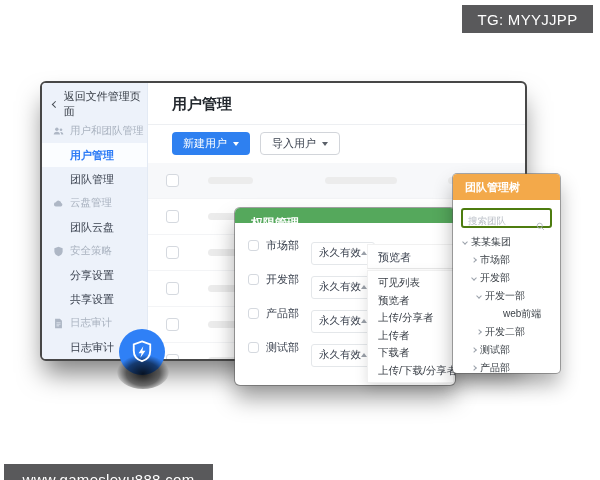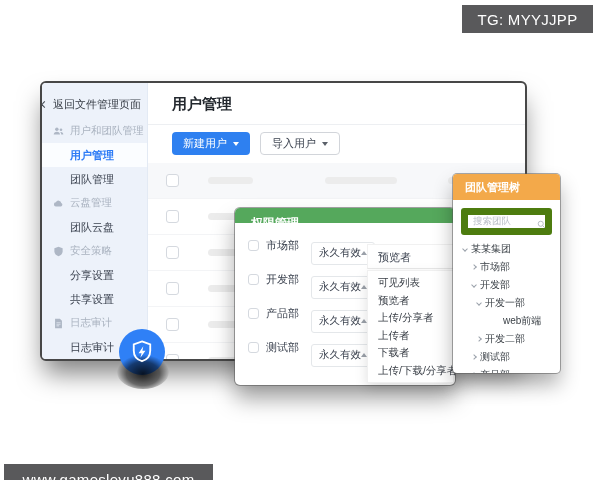--- a/index.html
+++ b/index.html
@@ -19,21 +19,21 @@
     position:absolute; left:40px; top:81px; width:487px; height:280px;
     background:#fff; border-radius:6px; display:flex; overflow:hidden;
     border:2px solid #474747;
     box-shadow:0 16px 26px -4px rgba(0,0,0,.5);
     z-index:10;
   }
   
   .sidebar { width:106px; background:#edf2fa; flex:none; padding-top:6px;
              border-right:1px solid #e3eaf4; overflow:hidden; }
   .sb-back { display:flex; align-items:center; gap:6px; height:30px;
-             font-size:11px; color:#373d46; cursor:pointer; }
+             padding-left:11px; font-size:11px; color:#373d46; cursor:pointer; }
   .sb-group { display:flex; align-items:center; gap:6px; height:24px;
               padding-left:11px; font-size:10.5px; color:#a9b2bf; }
   .sb-item { height:24px; line-height:24px; padding-left:28px; font-size:11px;
              color:#3c4350; cursor:pointer; }
   .sb-item.sel { color:#2e7cf6; background:#fbfdff; font-weight:bold; }
   .sb-ic { width:11px; height:11px; flex:none; }
   .sb-ic svg { display:block; width:11px; height:11px; fill:#aeb7c5; }
 
   .chev { display:inline-block; width:5px; height:5px;
           border-top:1.5px solid #9aa1aa; border-right:1.5px solid #9aa1aa; }
@@ -92,22 +92,22 @@
                padding:3px 0; z-index:5; }
   .role-opt { height:17.5px; line-height:17.5px; padding-left:10px; font-size:10.5px;
               color:#3b4048; white-space:nowrap; cursor:pointer; }
 
   
   .tree-panel { position:absolute; left:453px; top:174px; width:107px; height:199px;
                 background:#fff; border-radius:4px; overflow:hidden; z-index:40;
                 box-shadow:0 0 0 1px rgba(85,85,85,.5), 0 12px 20px rgba(0,0,0,.3); }
   .tt-header { height:26px; background:#f3a94a; color:#fff; font-size:11px;
                font-weight:bold; line-height:26px; padding-left:12px; }
-  .tt-search { margin:8px 8px 5px; height:27px; border:7px solid #4d7c0f;
-               border-radius:3px; display:flex; align-items:flex-start;
+  .tt-search { margin:8px 8px 5px; height:20px; border:2px solid #4d7c0f;
+               border-radius:3px; display:flex; align-items:flex-end;
                justify-content:space-between; padding:0 5px; background:#fff; }
   .tt-search input { border:none; outline:none; width:64px; font-size:9.5px;
                      color:#3c4350; font-family:inherit; background:transparent; }
   .tt-search input::placeholder { color:#b9bec6; }
   .mag { width:9px; height:9px; flex:none; }
   .tnode { height:18px; display:flex; align-items:center; gap:4px;
            font-size:10px; color:#3c4248; cursor:pointer; }
   .tnode .chev { width:4px; height:4px; flex:none; }
   .d0{padding-left:10px;} .d1{padding-left:19px;} .d2{padding-left:24px;} .d3{padding-left:42px;}
 

